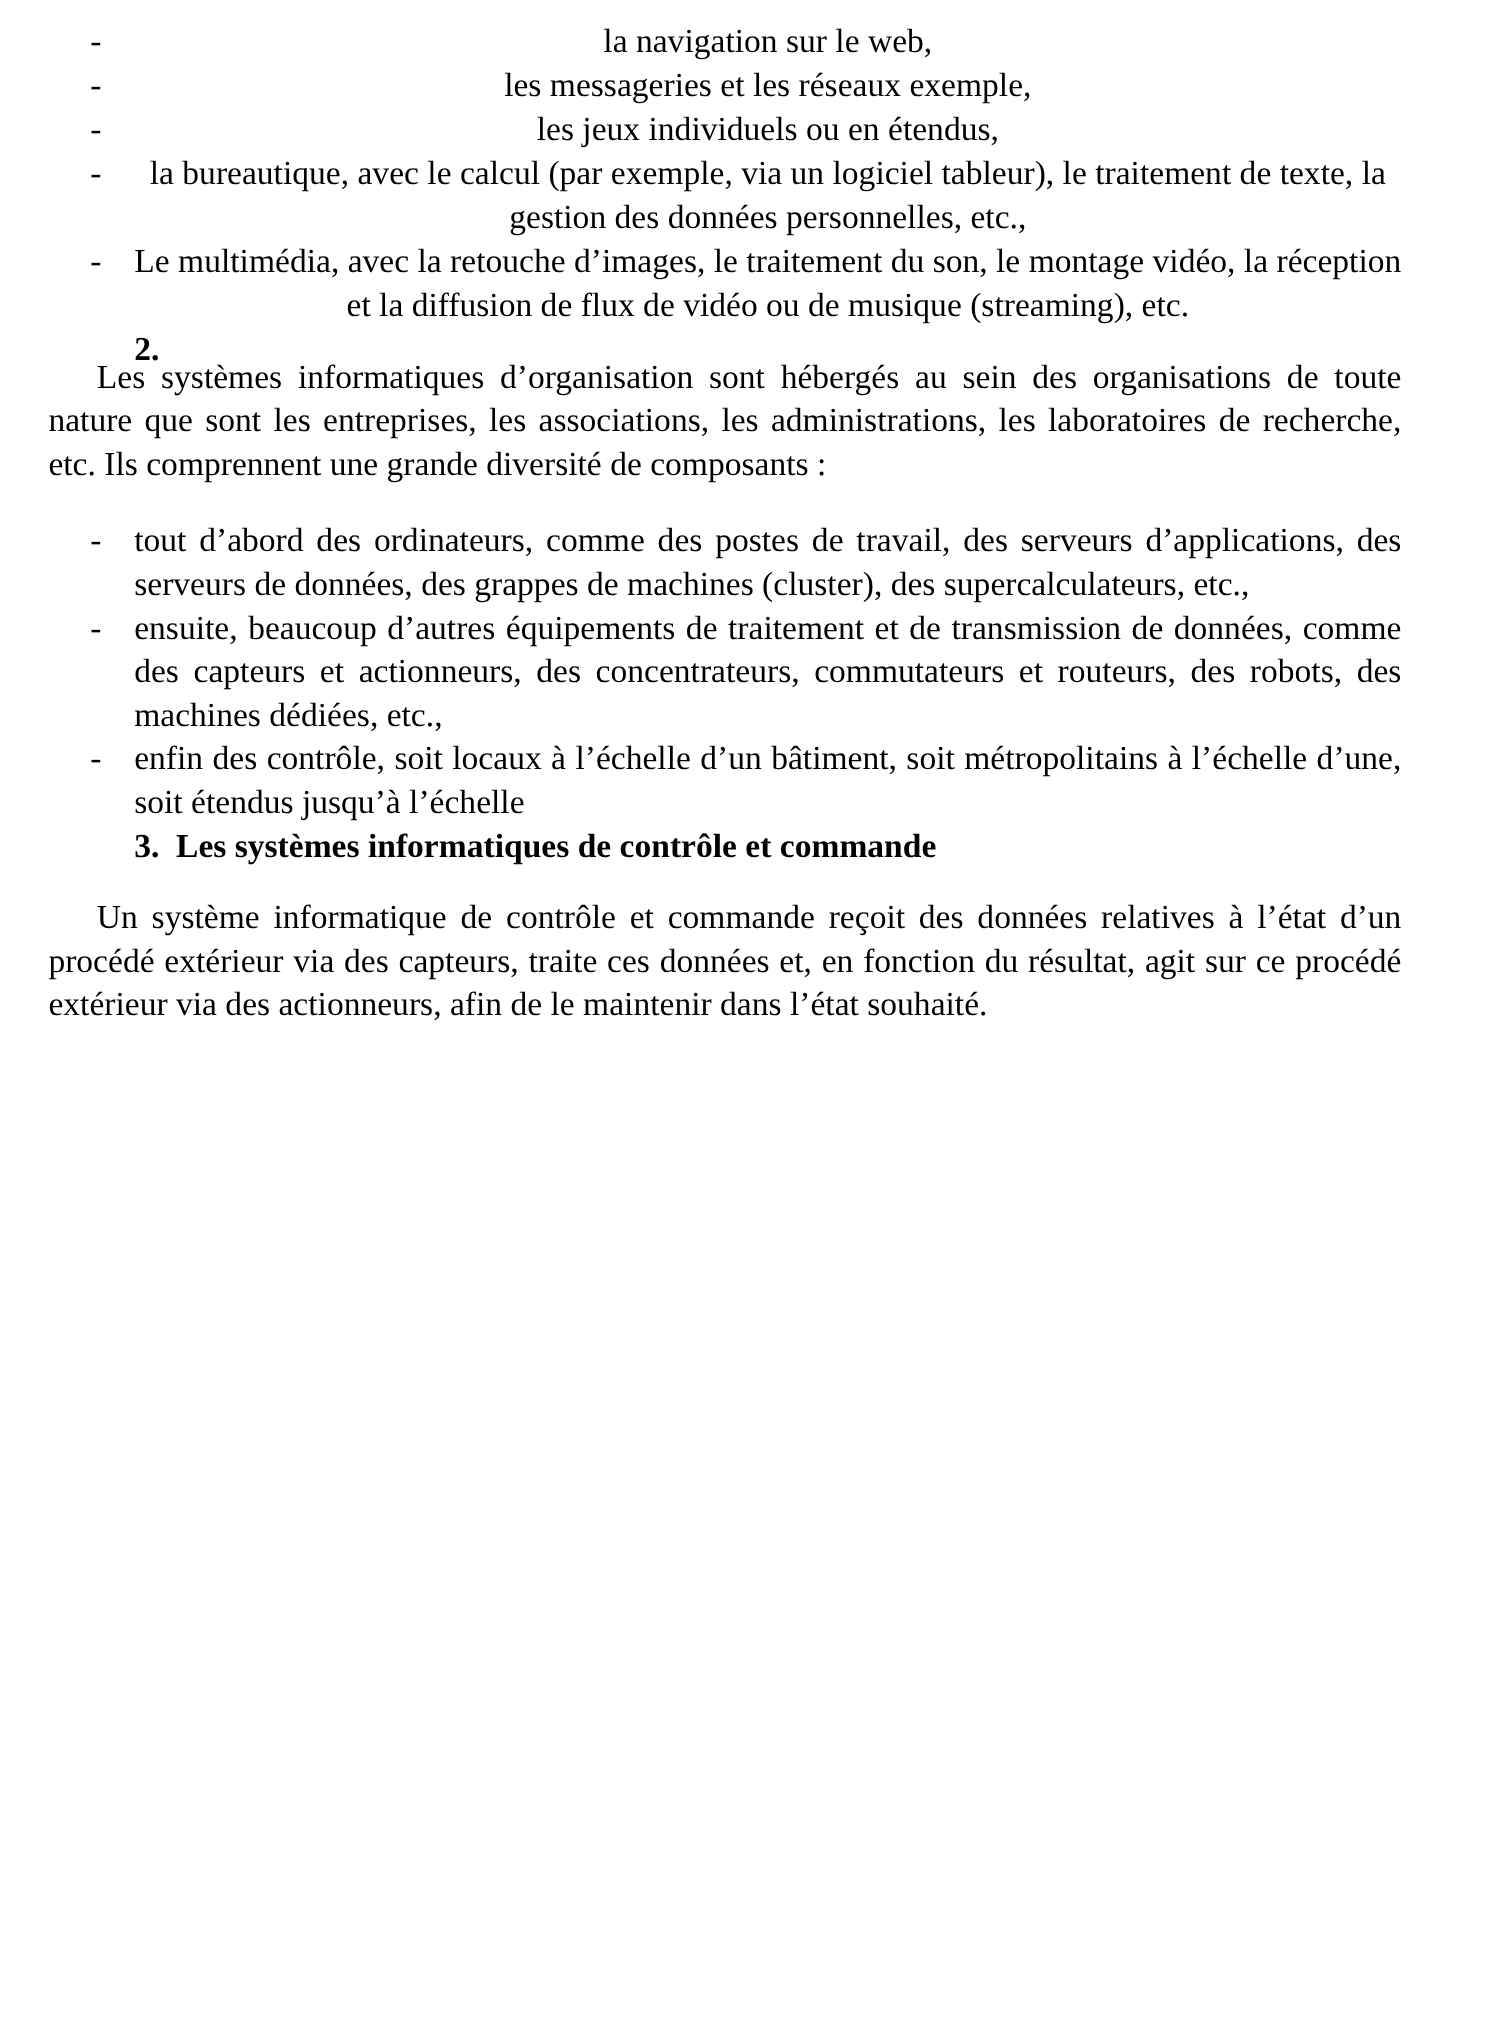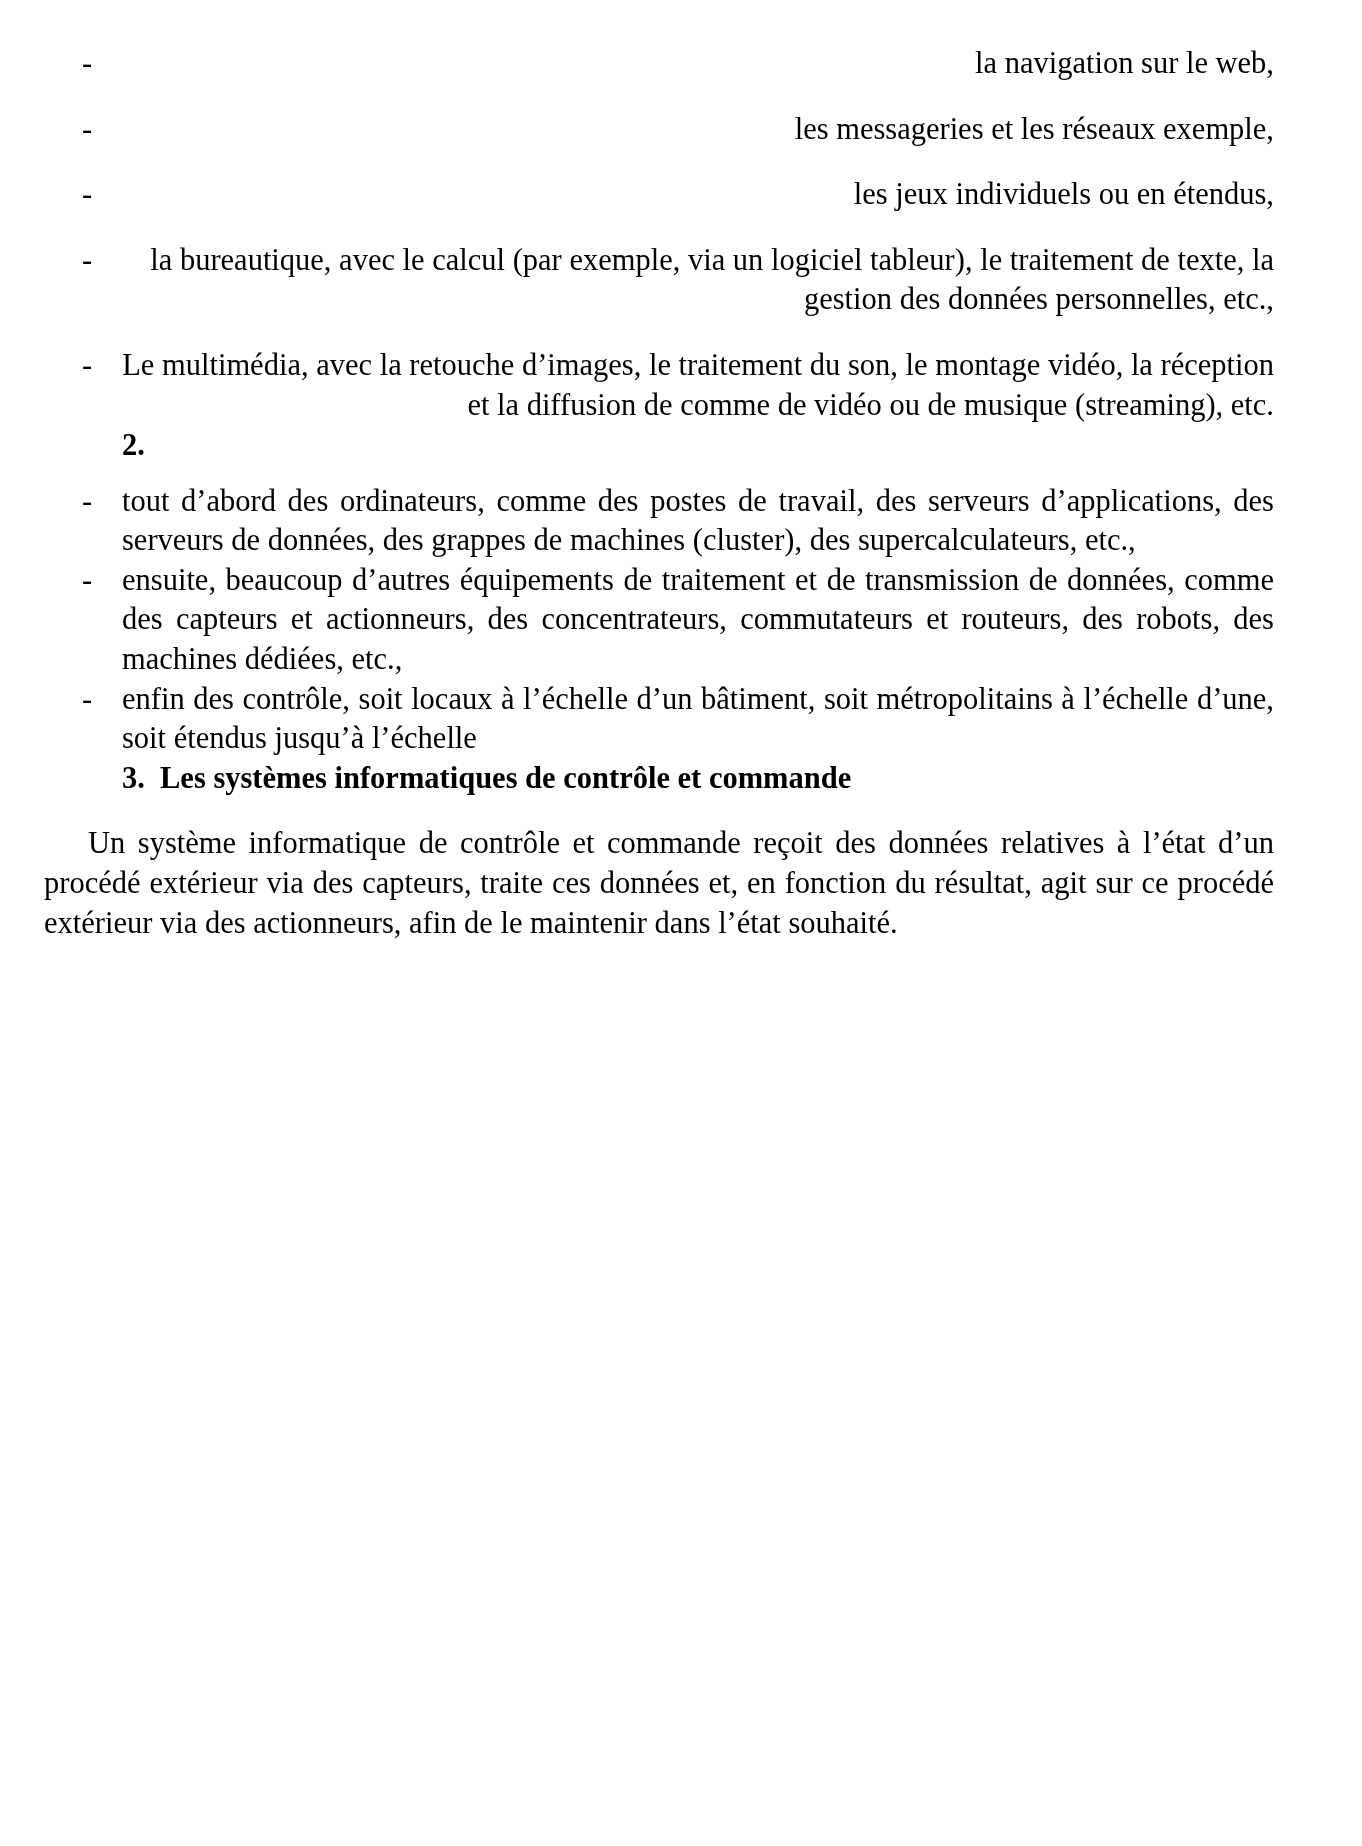--- a/index.html
+++ b/index.html
@@ -42,22 +42,21 @@
     top: 0;
     font-size: 30.5px;
     line-height: 39.6px;
   }
   ul.bullets li .txt {
     display: block;
   }
 
   
   ul.top-list li .txt {
-    text-align: right;
-    margin-top: 26px;
+    text-align: center;
   }
   
   ul.mid-list li {
     padding-left: 78px;
     margin-bottom: 0;
   }
   ul.mid-list li .txt {
     text-align: justify;
     text-align-last: left;
     -webkit-hyphens: none;
@@ -116,30 +115,31 @@
       <li>
         <span class="dash">-</span>
         <span class="txt"> les jeux individuels ou en étendus,</span>
       </li>
       <li>
         <span class="dash">-</span>
         <span class="txt">la bureautique, avec le calcul (par exemple, via un logiciel tableur), le traitement de texte, la gestion des données personnelles, etc.,</span>
       </li>
       <li>
         <span class="dash">-</span>
-        <span class="txt">Le multimédia, avec la retouche d’images, le traitement du son, le montage vidéo, la réception et la diffusion de comme de vidéo ou de musique (streaming), etc.</span>
+        <span class="txt">Le multimédia, avec la retouche d’images, le traitement du son, le montage vidéo, la réception et la diffusion de flux de vidéo ou de musique (streaming), etc.</span>
       </li>
     </ul>
 
     <div class="heading">
       <span class="num">2.</span>
     </div>
 
     <div class="gap-md"></div>
 
+    <p class="body">Les systèmes informatiques d’organisation sont hébergés au sein des organisations de toute nature que sont les entreprises, les associations, les administrations, les laboratoires de recherche, etc. Ils comprennent une grande diversité de composants :</p>
 
     <div class="gap-lg"></div>
 
     <ul class="bullets mid-list">
       <li>
         <span class="dash">-</span>
         <span class="txt">tout d’abord des ordinateurs, comme des postes de travail, des serveurs d’applications, des serveurs de données, des grappes de machines (cluster), des supercalculateurs, etc.,</span>
       </li>
       <li>
         <span class="dash">-</span>

